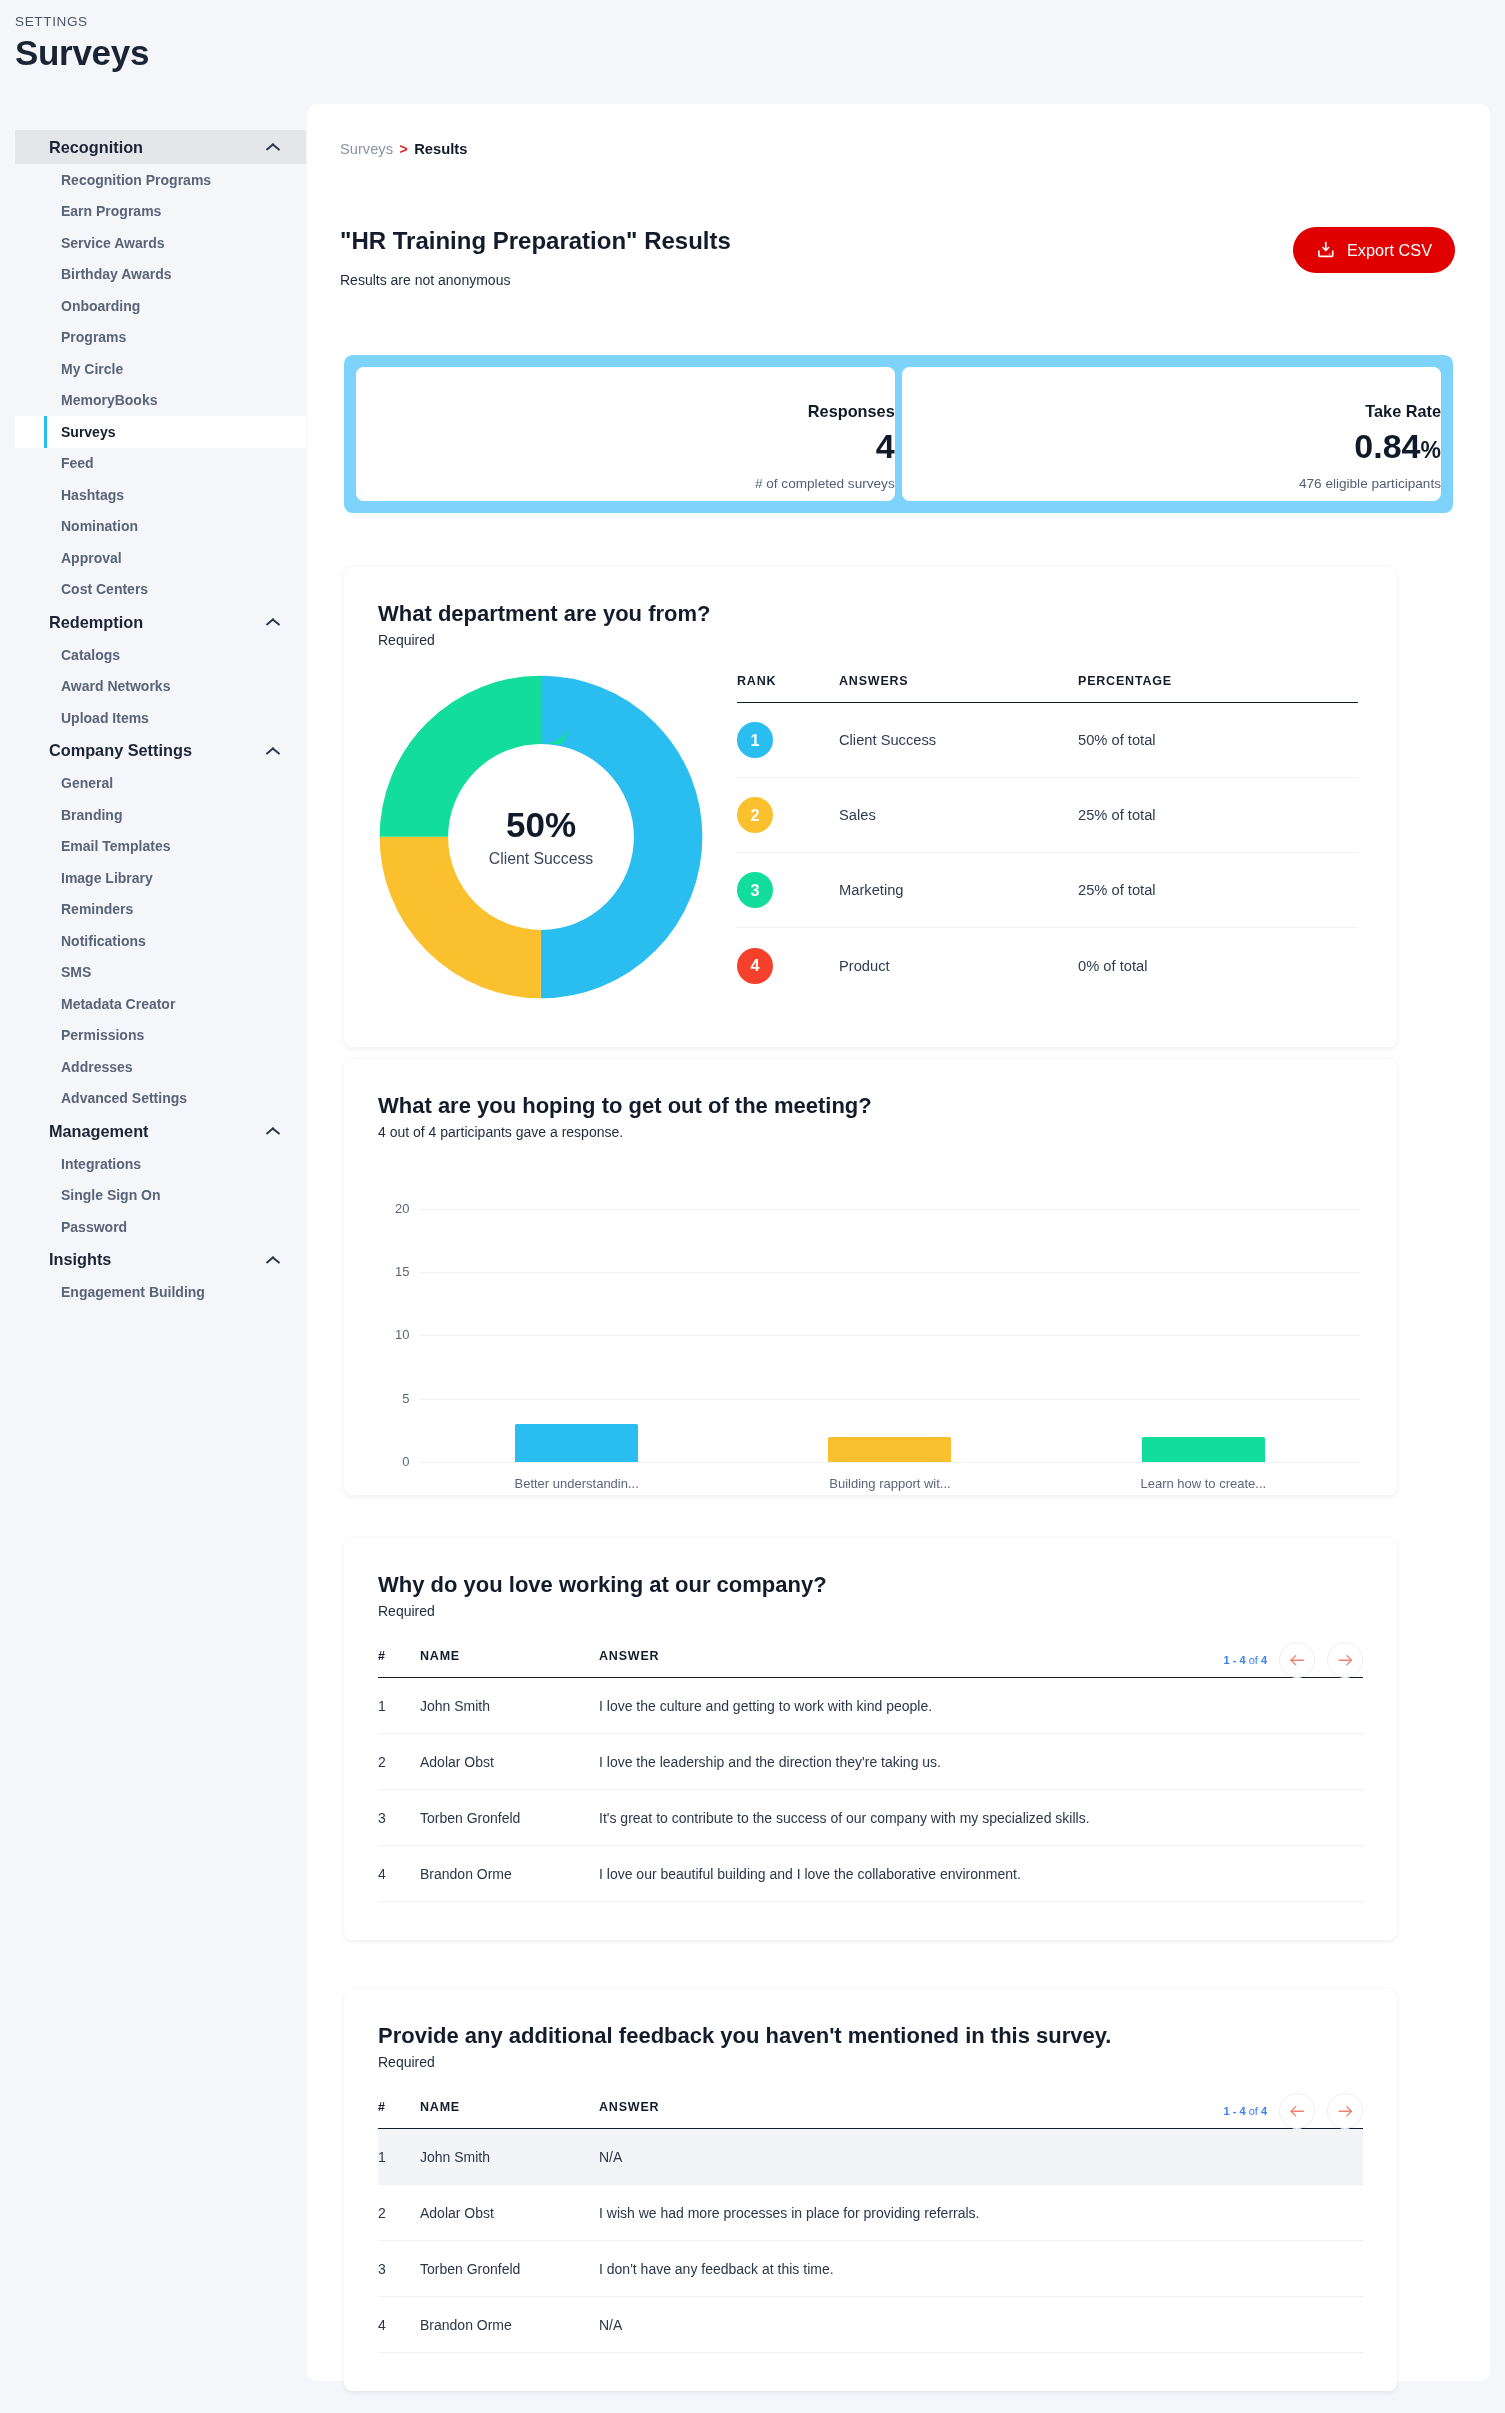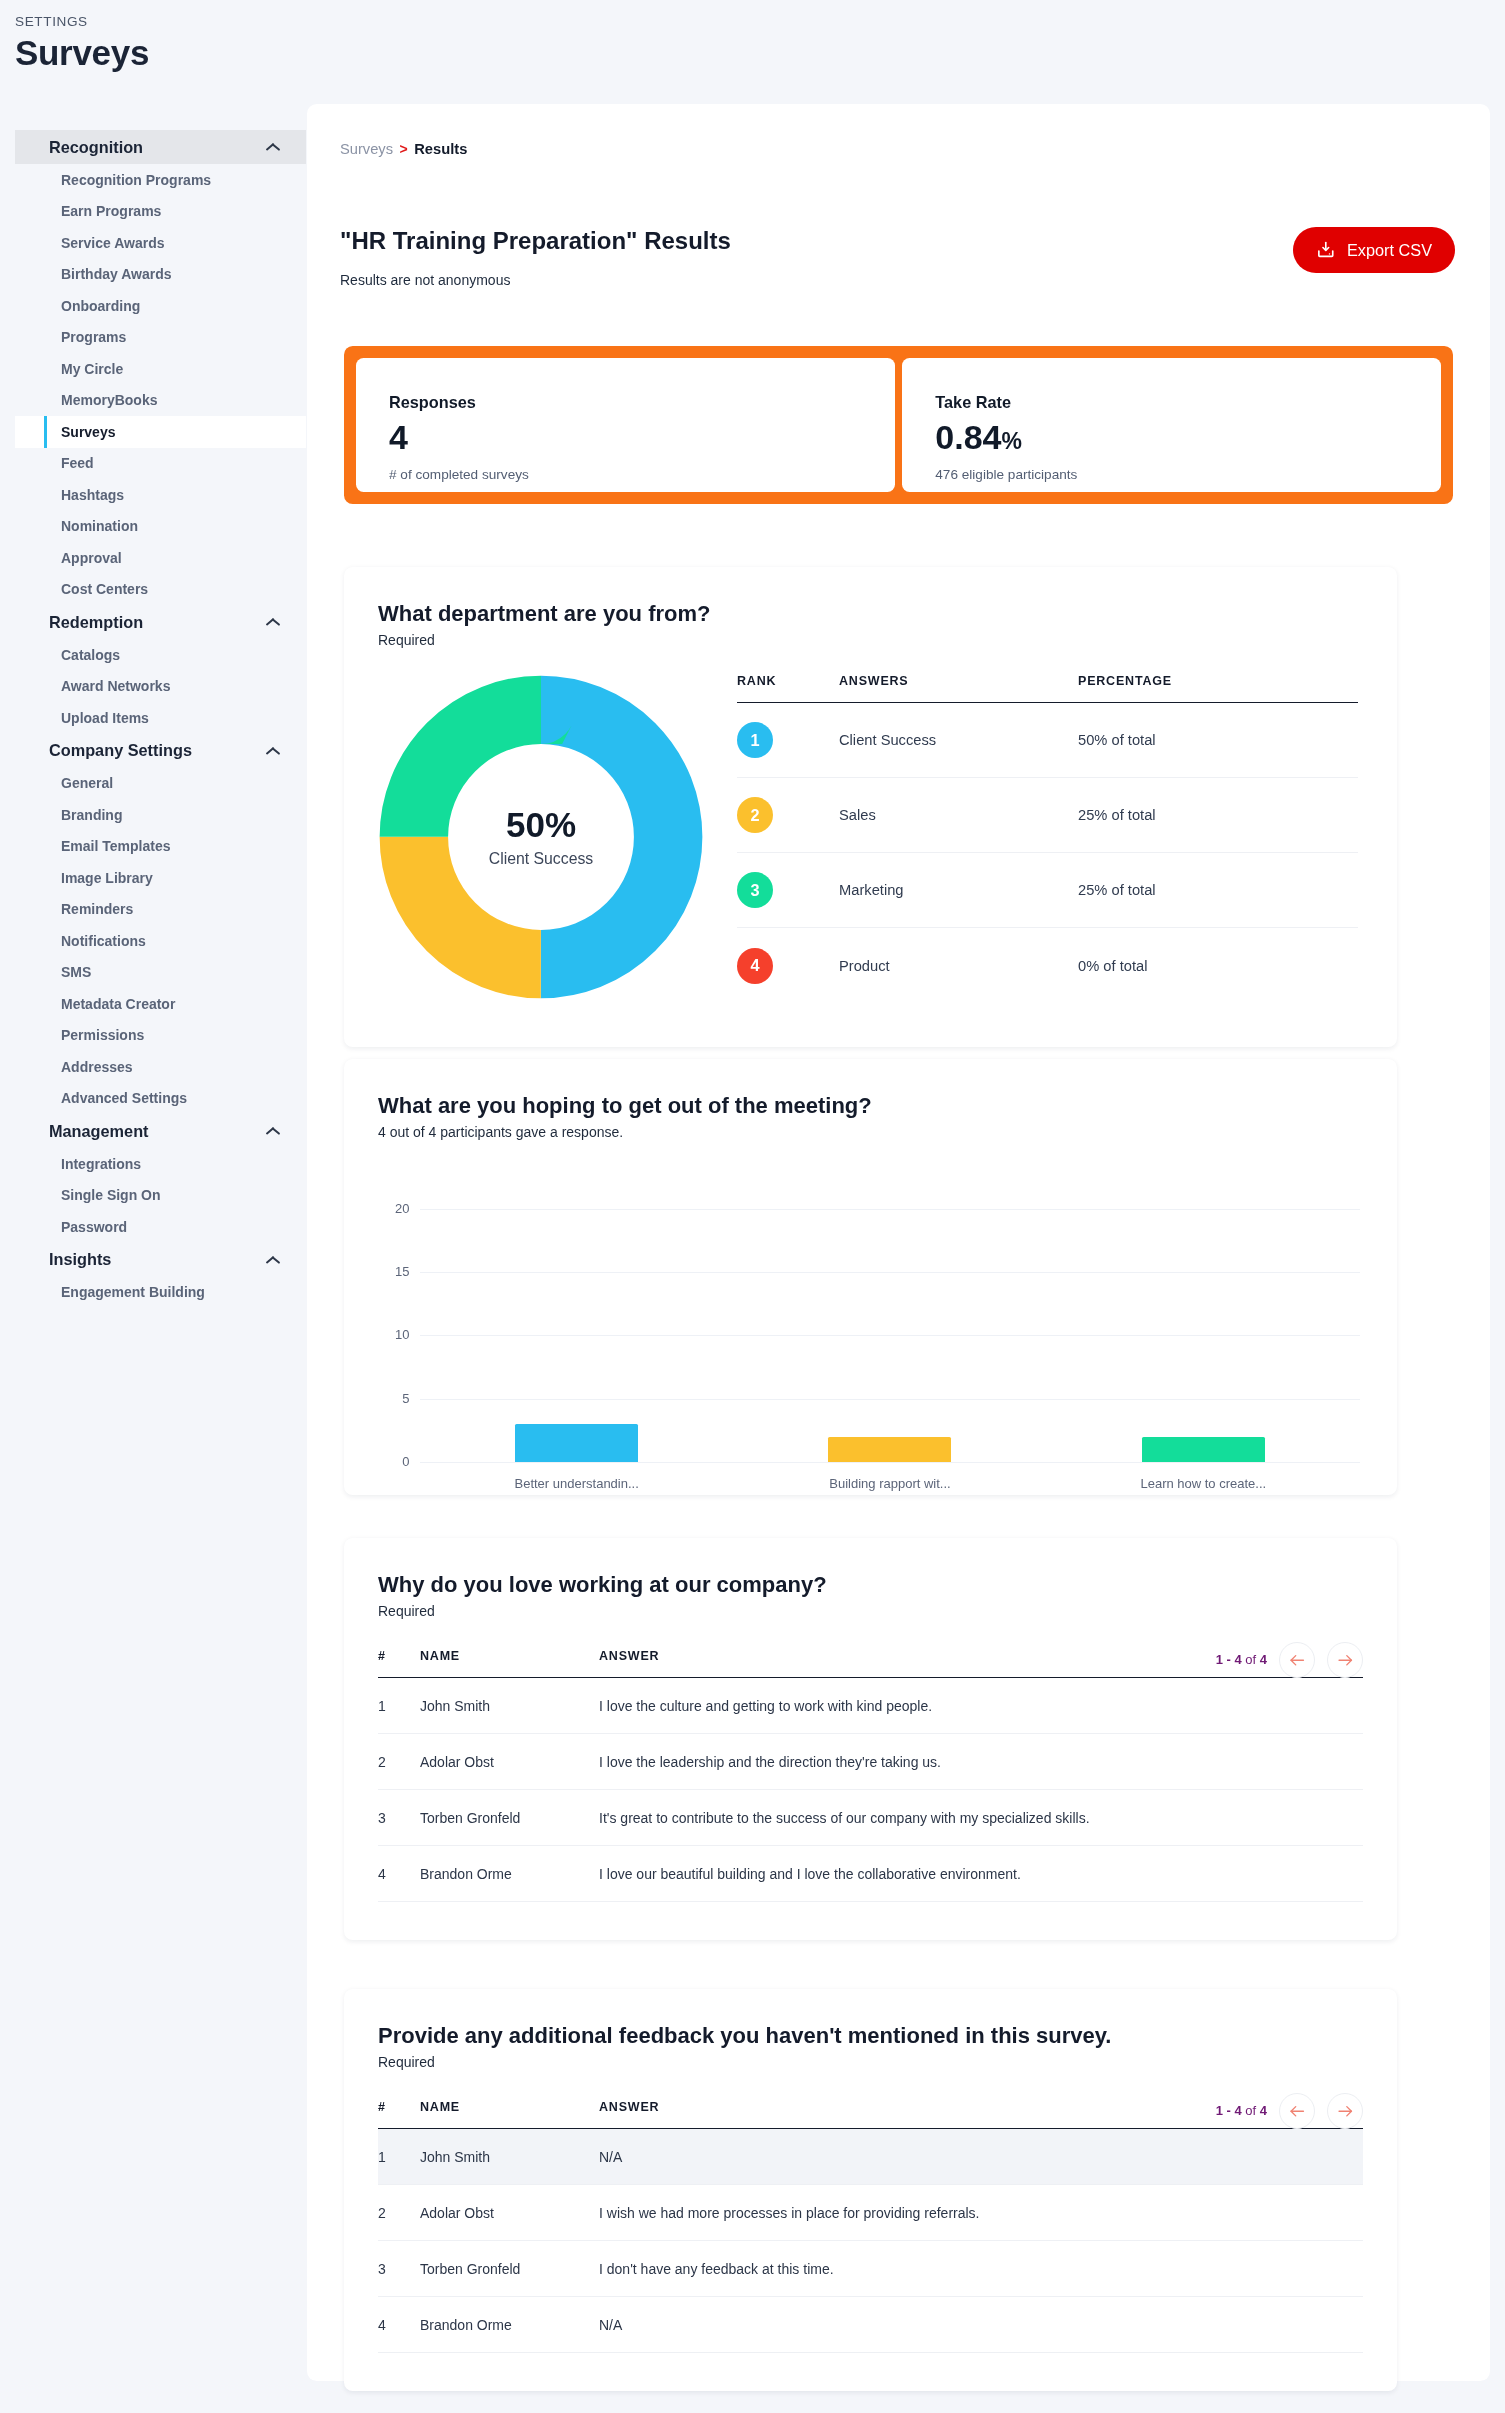--- a/index.html
+++ b/index.html
@@ -87,24 +87,24 @@
     transform: translateY(-52px);
     height: 46px; padding: 0 23px;
     background: #e00000; color: #fff; border: none; border-radius: 23px;
     display: flex; align-items: center; gap: 11px;
     font-size: 16.3px; font-family: inherit; cursor: pointer;
   }
   .export-btn svg { width: 19.6px; height: 19.6px; display: block; }
 
   
   .stat-strip {
-    position: absolute; left: 37px; top: 242px;
+    position: absolute; left: 37px; top: 251px;
     width: 1109px; height: 158px;
-    background: #f97316; border-radius: 8.7px;
-    display: flex; gap: 7.6px; padding: 12px 12px;
+    background: #7dd3fc; border-radius: 8.7px;
+    display: flex; gap: 7.6px; padding: 12px 12px; text-align: right;
   }
   .stat-card {
     flex: 1; background: #fff; border-radius: 7.6px;
     padding: 35px 0 0 33px;
   }
   .stat-label { font-size: 16.3px; font-weight: 700; color: #111a29; }
   .stat-value {
     font-size: 34px; font-weight: 700; color: #111a29;
     margin-top: 7.6px; line-height: 1;
   }
@@ -185,21 +185,21 @@
   .bar-slot { position: relative; }
 
   
   #card-love { top: 1434px; height: 402px; padding: 34px 0 0 34px; }
   #card-feedback { top: 1885px; height: 402px; padding: 34px 0 0 34px; }
   .tbl-wrap { margin-top: 30px; margin-right: 34px; position: relative; }
   .pager {
     position: absolute; right: 0; top: -7.6px;
     display: flex; align-items: center; gap: 12px;
   }
-  .pager-text { font-size: 13px; color: #701a75; }
+  .pager-text { font-size: 11px; color: #3b82f6; }
   .pager-text b { font-weight: 700; }
   .pg-btn {
     width: 36px; height: 36px; border-radius: 50%;
     border: 1.1px solid #eceef2; background: #fff;
     display: flex; align-items: center; justify-content: center;
     cursor: pointer; padding: 0;
   }
   .pg-btn svg { width: 18.5px; height: 18.5px; display: block; }
   .ans-head {
     display: flex; border-bottom: 1.6px solid #141b2b; padding-bottom: 14px;

